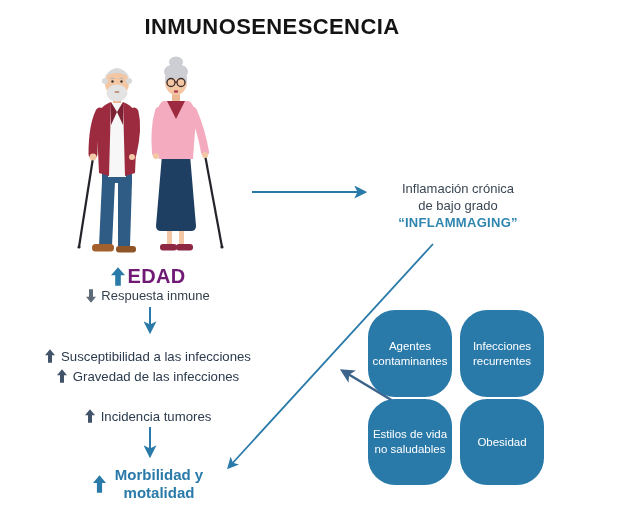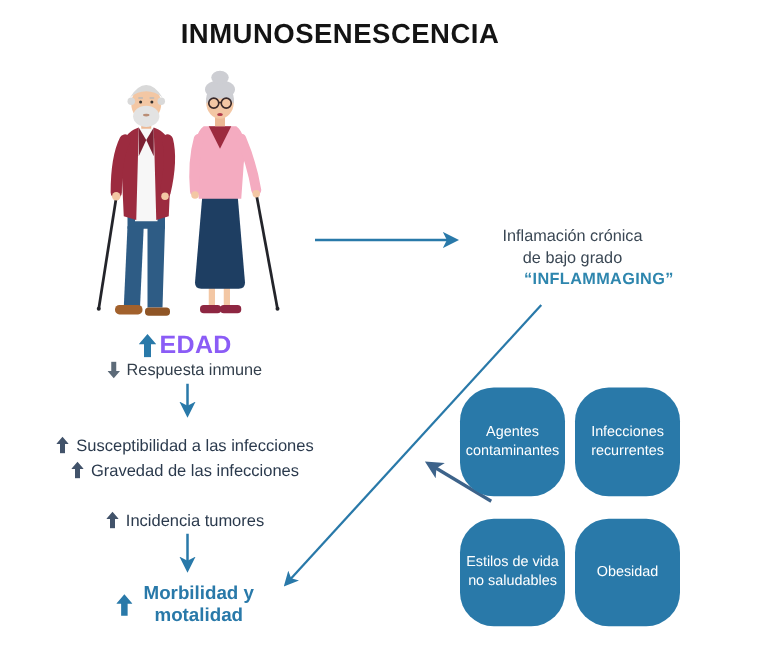--- a/index.html
+++ b/index.html
@@ -20,39 +20,39 @@
     color:#141414;
   }
   .couple-svg{position:absolute;left:55px;top:55px;}
   .arrow-layer{position:absolute;left:0;top:0;width:620px;height:523px;}
 
   .inflammaging{
     position:absolute;left:377px;top:180px;width:162px;
     text-align:center;font-size:13px;line-height:17px;color:#3a4754;
   }
   .inflammaging .tag{
-    color:#2e86ae;font-weight:bold;letter-spacing:.3px;text-align:right;
+    color:#2e86ae;font-weight:bold;letter-spacing:.3px;
   }
 
   .leftcol-row{position:absolute;left:0;width:296px;display:flex;justify-content:center;align-items:center;}
   .edad-row{top:265px;gap:3px;}
-  .edad-label{font-size:20px;font-weight:800;color:#8b5cf6;letter-spacing:.3px;}
+  .edad-label{font-size:20px;font-weight:800;color:#701a75;letter-spacing:.3px;}
   .respuesta-row{top:288px;gap:5px;font-size:13px;color:#333f4c;}
   .effect-row{gap:6px;font-size:13.2px;color:#2b3a4d;height:20px;}
   .morbilidad-row{top:466px;gap:9px;}
   .morbilidad-text{font-size:15px;font-weight:800;color:#2979a9;text-align:center;line-height:18px;}
 
   .glyph{display:block;}
 
   .factors-grid{
     position:absolute;left:368px;top:310px;
     display:grid;
     grid-template-columns:84px 84px;
     grid-template-rows:87px 86px;
-    gap:18px 8px;
+    gap:2px 8px;
   }
   .factor-box{
     background:#2979a9;
     border-radius:27px;
     color:#ffffff;
     display:flex;align-items:center;justify-content:center;
     text-align:center;
     font-size:11.5px;line-height:1.3;font-weight:500;
     padding:4px;box-sizing:border-box;
   }

